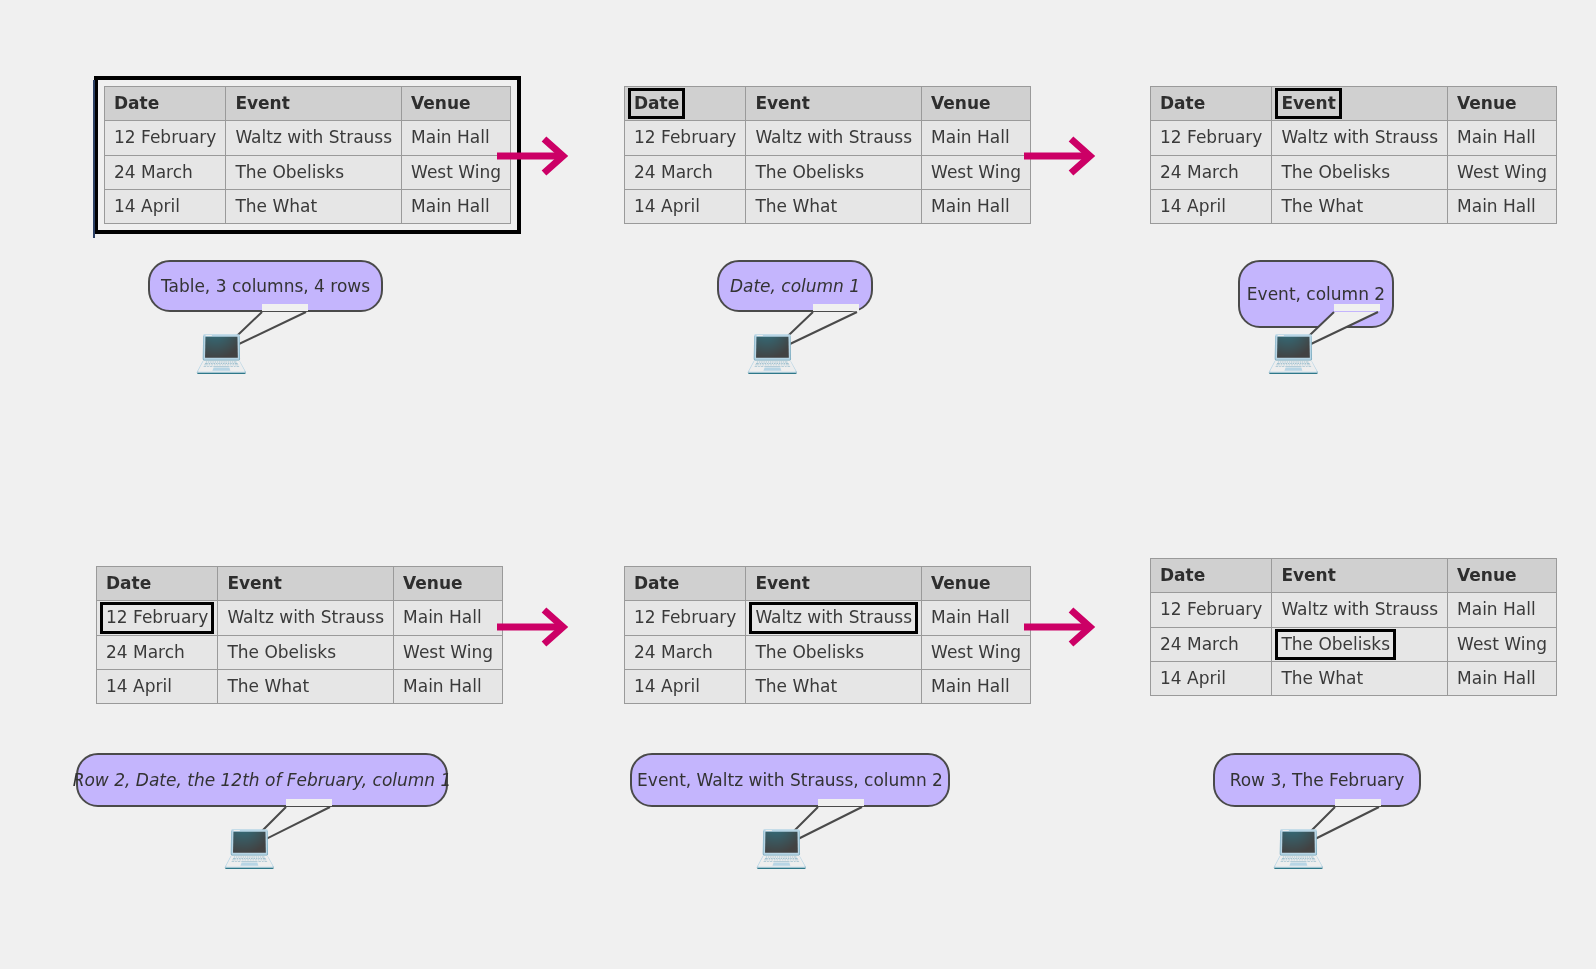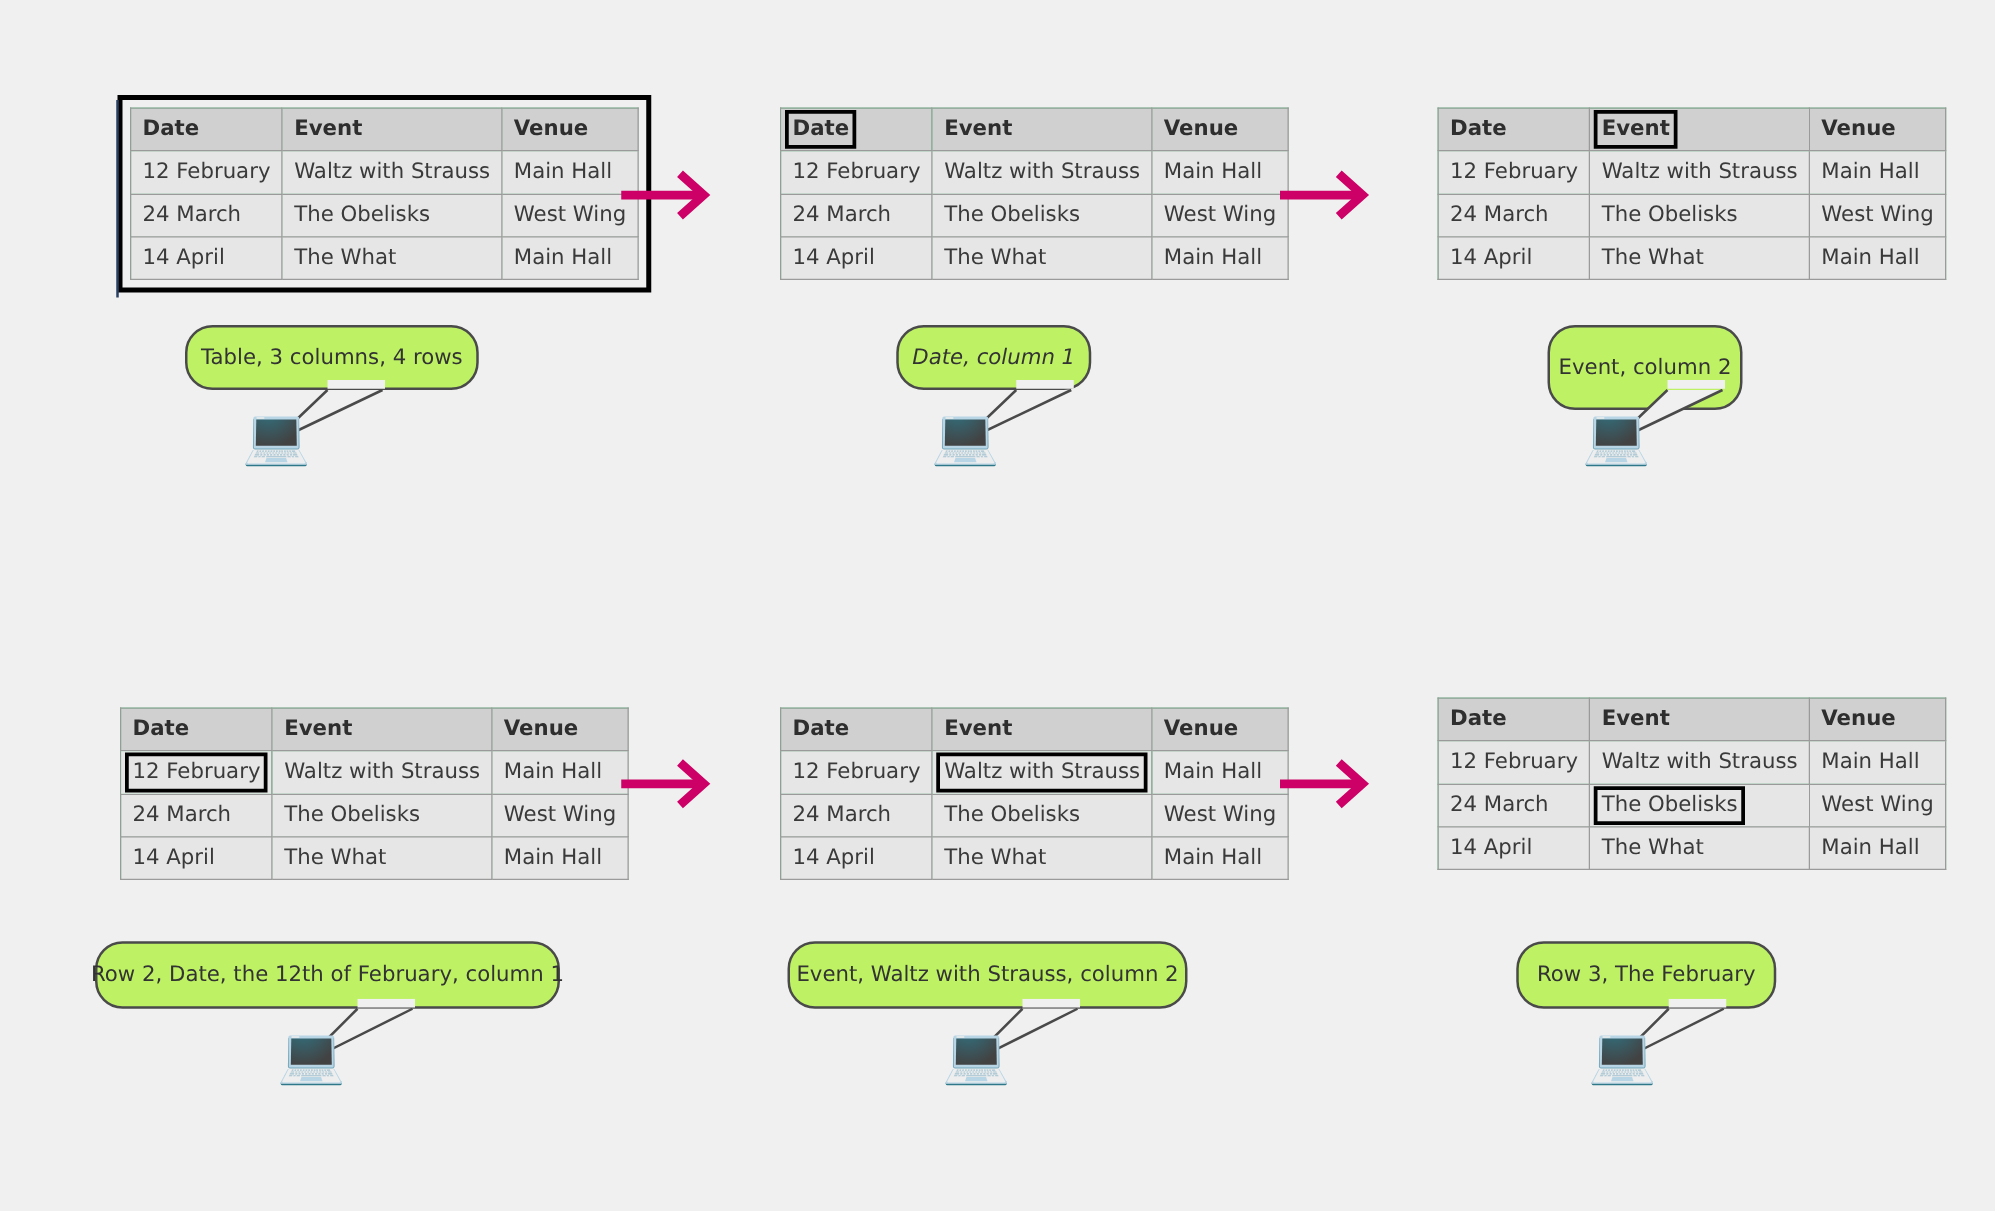--- a/index.html
+++ b/index.html
@@ -12,21 +12,21 @@
     position:relative;
   }
   .stage{position:absolute;inset:0;}
 
   
   .panel{position:absolute;}
 
   
   table.a11y-table{
     border-collapse:collapse;
-    background:#86efac;
+    background:#4c1d95;
     table-layout:auto;
   }
   table.a11y-table td,
   table.a11y-table th{
     border:1px solid #9a9a9a;
     padding:6px 8px;
     font-size:17px;
     line-height:1.25;
     white-space:nowrap;
     text-align:left;
@@ -66,21 +66,21 @@
 
   
   .arrow{position:absolute;}
 
   
   .bubble-group{position:absolute;}
   .bubble{
     position:absolute;
     border:2px solid #4a4a4a;
     border-radius:22px;
-    background:#bef264;
+    background:#c4b5fd;
     display:flex;
     align-items:center;
     justify-content:center;
     box-sizing:border-box;
   }
   .bubble-text{
     font-size:17px;
     color:#333333;
     white-space:nowrap;
     padding:0 18px;
@@ -279,21 +279,21 @@
   <div class="arrow" style="left:495px;top:606px;">
     <svg width="80" height="42" viewBox="0 0 80 42">
       <g stroke="#cc0066" stroke-width="7" fill="none">
         <line x1="2" y1="21" x2="66" y2="21"></line>
         <polyline points="49,4 68,21 49,38"></polyline>
       </g>
     </svg>
   </div>
 
   <div class="bubble-group" style="left:76px;top:753px;">
-    <div class="bubble" style="left:0;top:0;width:372px;height:54px;">
+    <div class="bubble" style="left:0;top:0;width:372px;height:54px;font-style:italic;">
       <span class="bubble-text">Row 2, Date, the 12th of February, column 1</span>
     </div>
     <svg class="bubble-tail" style="left:140px;top:46px;" width="160" height="62" viewBox="0 0 160 62">
       <path d="M 114 8 L 26 52 L 70 8" fill="#f0f0f0" stroke="#4a4a4a" stroke-width="2" stroke-linejoin="miter"></path>
       <rect x="70" y="0" width="46" height="7" fill="#f0f0f0"></rect>
     </svg>
     <div class="laptop" style="left:146px;top:70px;">💻</div>
   </div>
 
   <div class="panel" style="left:616px;top:558px;">

